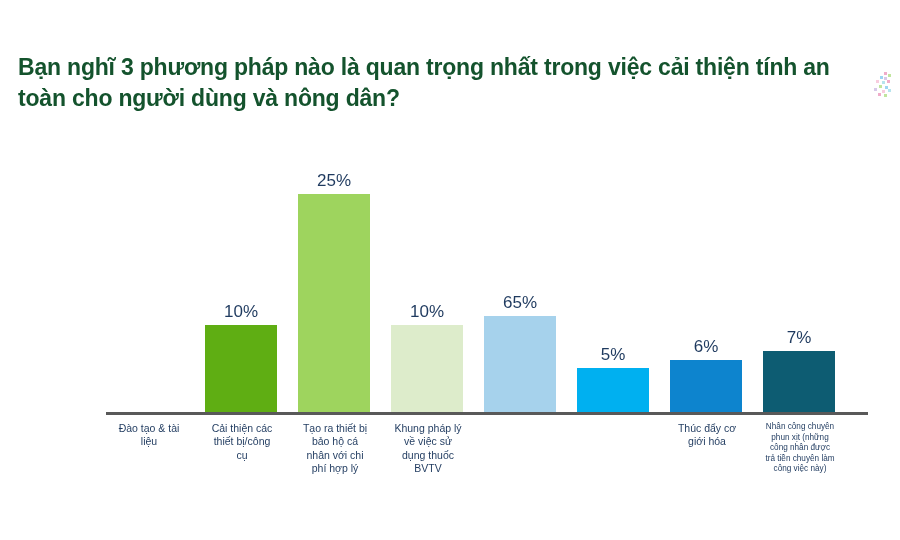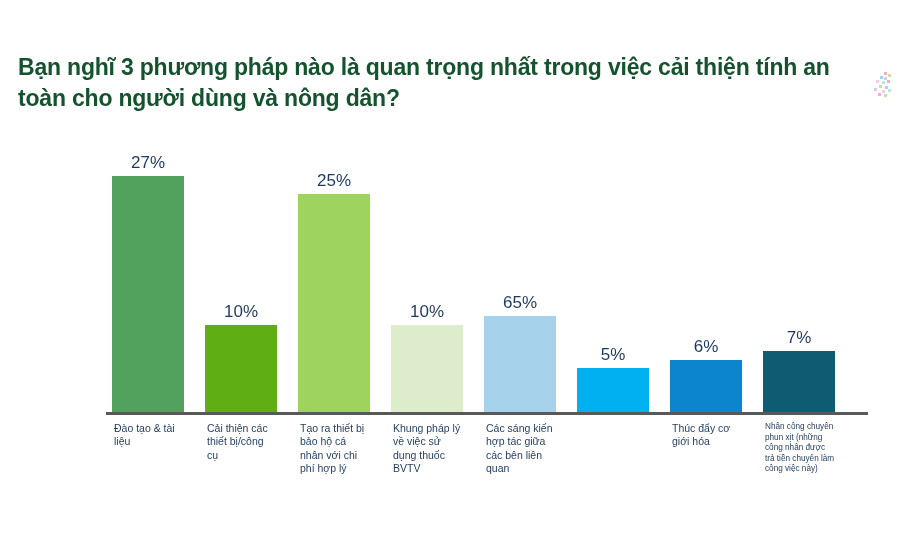--- a/index.html
+++ b/index.html
@@ -99,21 +99,21 @@
     width: 748px;
     height: 118px;
   }
   .cat-label {
     position: absolute;
     top: 0;
     width: 72px;
     font-size: 10.5px;
     line-height: 13.4px;
     color: #1f3a5f;
-    text-align: left;
+    text-align: center;
     padding-left: 2px;
     box-sizing: border-box;
   }
   .cat-label.small {
     font-size: 8.2px;
     line-height: 10.6px;
   }
 </style>
 </head>
 <body>
@@ -132,24 +132,20 @@
     <i style="left: 15px; top: 14px; background: rgb(79, 179, 232);"></i>
     <i style="left: 4px; top: 16px; background: rgb(185, 160, 216);"></i>
     <i style="left: 12px; top: 18px; background: rgb(243, 166, 196);"></i>
     <i style="left: 18px; top: 17px; background: rgb(126, 207, 224);"></i>
     <i style="left: 8px; top: 21px; background: rgb(229, 106, 160);"></i>
     <i style="left: 14px; top: 22px; background: rgb(143, 209, 79);"></i>
   </div>
 
 <div id="chart">
   <div id="plot-area">
-      <div class="bar-slot" style="left: 0px;">
-        <div class="bar" style="height: 236px; background: rgb(82, 161, 92);"></div>
-        <div class="bar-value" style="bottom: 240px;">27%</div>
-      </div>
       <div class="bar-slot" style="left: 93px;">
         <div class="bar" style="height: 87px; background: rgb(95, 174, 19);"></div>
         <div class="bar-value" style="bottom: 91px;">10%</div>
       </div>
       <div class="bar-slot" style="left: 186px;">
         <div class="bar" style="height: 218px; background: rgb(158, 212, 94);"></div>
         <div class="bar-value" style="bottom: 222px;">25%</div>
       </div>
       <div class="bar-slot" style="left: 279px;">
         <div class="bar" style="height: 87px; background: rgb(221, 236, 203);"></div>
@@ -171,17 +167,16 @@
         <div class="bar" style="height: 61px; background: rgb(13, 92, 114);"></div>
         <div class="bar-value" style="bottom: 65px;">7%</div>
       </div>
     </div>
   <div id="axis-line"></div>
   <div id="cat-labels">
       <div class="cat-label" style="left: 0px;">Đào tạo &amp; tài liệu</div>
       <div class="cat-label" style="left: 93px;">Cải thiện các thiết bị/công cụ</div>
       <div class="cat-label" style="left: 279px;">Khung pháp lý về việc sử dụng thuốc BVTV</div>
       <div class="cat-label" style="left: 186px;">Tạo ra thiết bị bảo hộ cá nhân với chi phí hợp lý</div>
-      <div class="cat-label" style="left: 372px;">Các sáng kiến hợp tác giữa các bên liên quan</div>
       <div class="cat-label" style="left: 558px;">Thúc đẩy cơ giới hóa</div>
       <div class="cat-label small" style="left: 651px;">Nhân công chuyên phun xịt (những công nhân được trả tiền chuyên làm công việc này)</div>
     </div>
 </div>
 
 </body></html>

